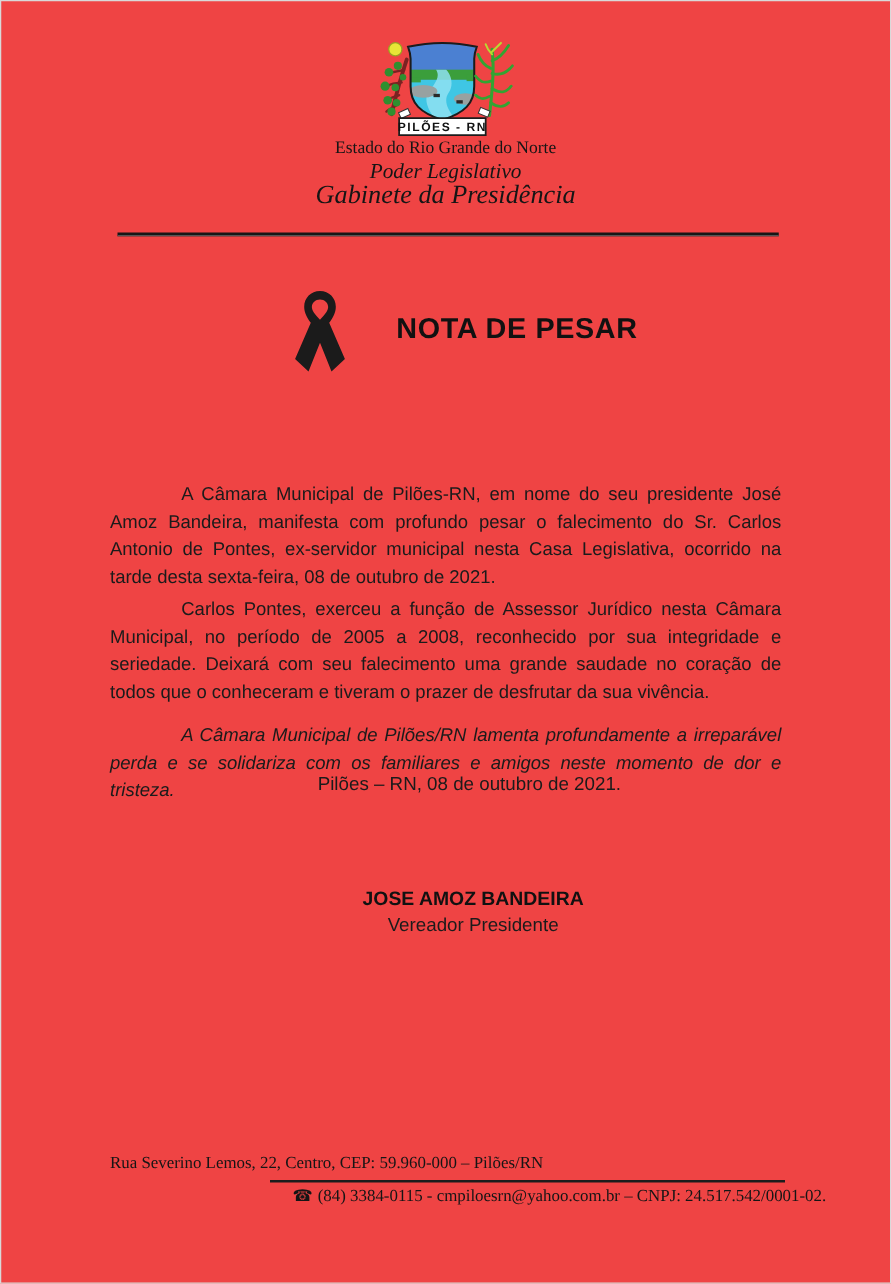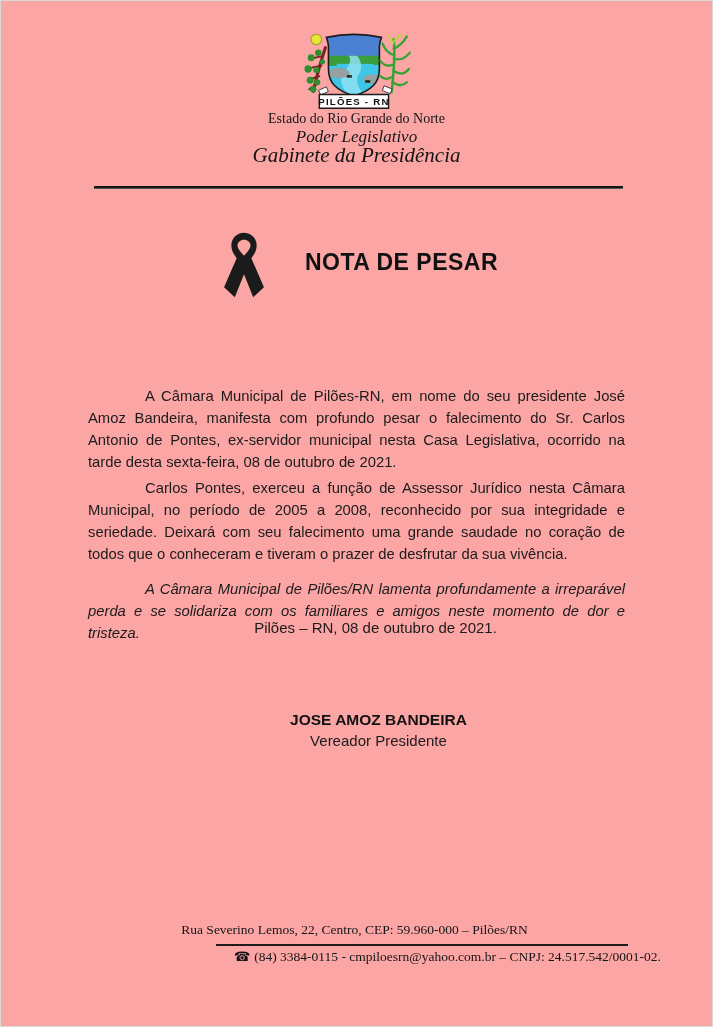--- a/index.html
+++ b/index.html
@@ -3,21 +3,21 @@
 <meta charset="utf-8">
 <style>
   * { margin: 0; padding: 0; box-sizing: border-box; }
   html, body { background: #ffffff; }
   body { font-family: "Liberation Sans", sans-serif; }
 
   .page {
     position: relative;
     width: 713px;
     height: 1027px;
-    background: #fca5a5;
+    background: #ef4444;
     border: 1px solid #d9d9d9;
     overflow: hidden;
     color: #1a1a1a;
   }
 
   
   .crest { position: absolute; left: 301px; top: 30px; width: 112px; height: 80px; }
 
   
   .letterhead { position: absolute; top: 110px; left: 0; width: 100%; text-align: center; }
@@ -38,21 +38,21 @@
     font-family: "Liberation Serif", serif; font-style: italic;
     font-size: 21px; line-height: 17px; color: #151515;
   }
   .head-rule {
     position: absolute; top: 185px; left: 93px; width: 529px; height: 3px;
     background: #161616; border-bottom: 1px solid #555;
   }
 
   
   .title-row {
-    position: absolute; top: 229px; left: 220px; right: 90px;
+    position: absolute; top: 229px; left: 232px; right: 90px;
     display: flex; align-items: center; gap: 38px;
   }
   .ribbon-svg { width: 46px; height: 76px; flex: 0 0 auto; }
   .note-title {
     font-weight: bold; font-size: 23px; letter-spacing: 0.5px; color: #111;
     transform: translateY(-6px);
   }
 
   
   .body-block { position: absolute; top: 347px; left: 87px; width: 537px; margin-top: 37px; }
@@ -70,21 +70,21 @@
   }
 
   
   .signature { position: absolute; top: 708px; left: 0; width: 100%; text-align: center; padding-left: 44px; }
   .sig-name { font-weight: bold; font-size: 15.5px; line-height: 22px; color: #111; }
   .sig-role { font-size: 15px; line-height: 20px; color: #1b1b1b; }
 
   
   .footer-address {
     position: absolute; top: 921px; left: 87px; width: 533px;
-    text-align: center;
+    text-align: left;
     font-family: "Liberation Serif", serif; font-size: 13.5px; color: #151515;
   }
   .footer-rule {
     position: absolute; top: 943px; left: 215px; width: 412px; height: 2px;
     background: #1c1c1c;
   }
   .footer-contact {
     position: absolute; top: 948px; left: 221px;
     font-family: "Liberation Serif", serif; font-size: 13.5px; color: #151515;
     white-space: nowrap;

